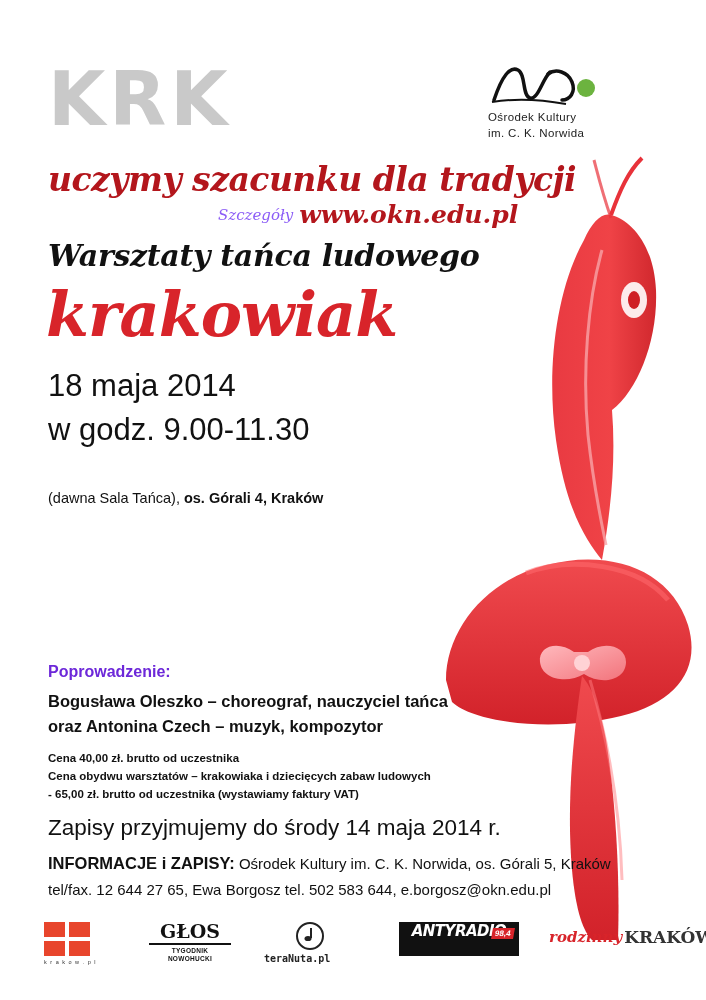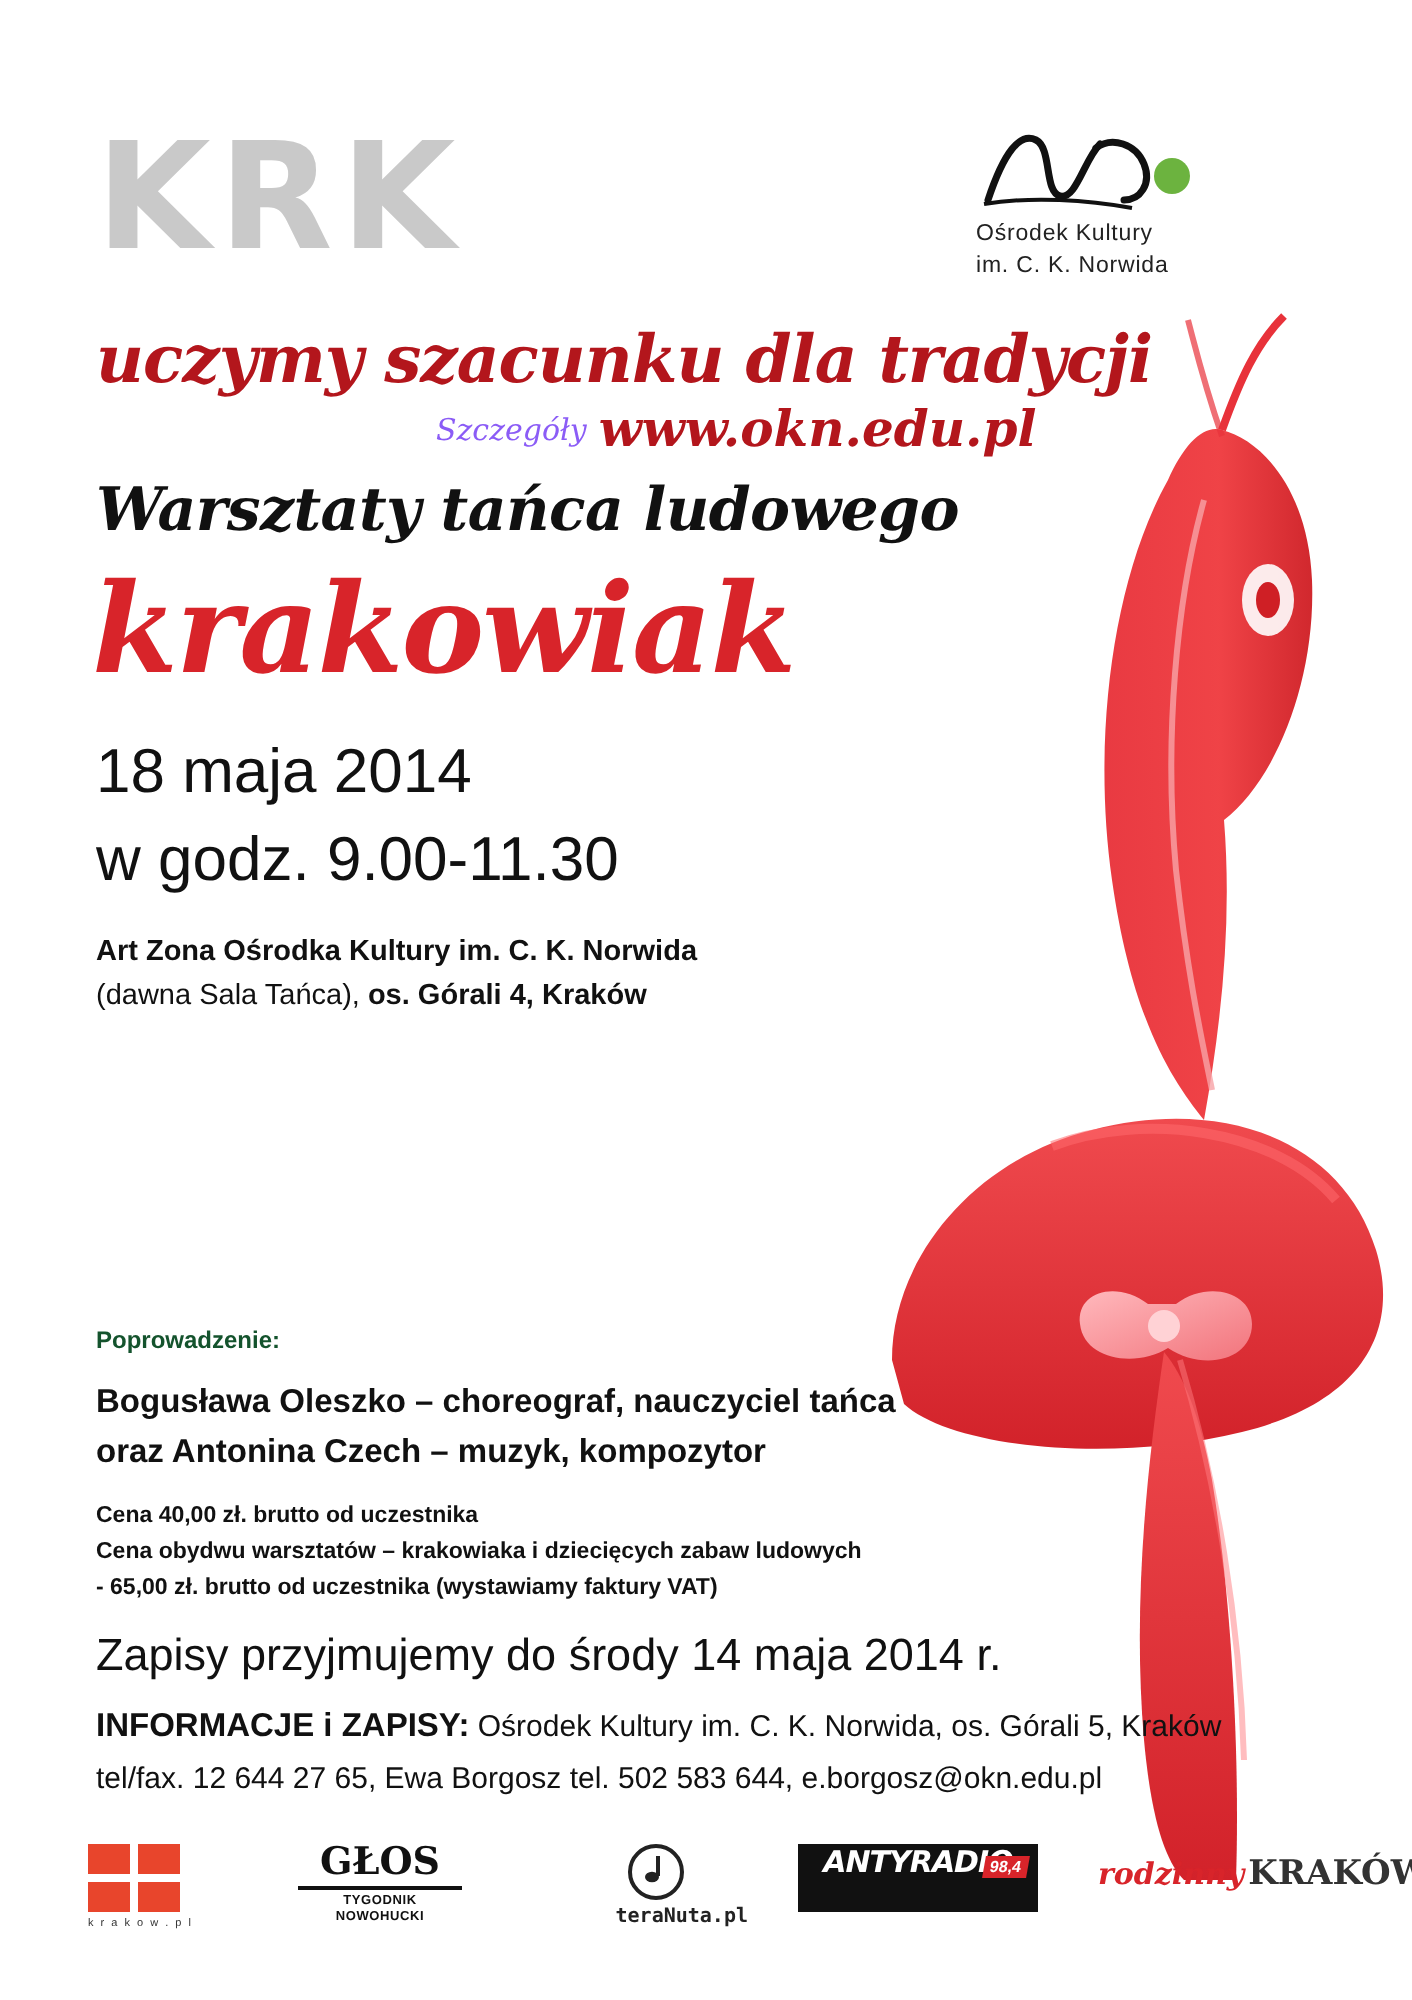--- a/index.html
+++ b/index.html
@@ -167,23 +167,23 @@
     color: #111;
     white-space: nowrap;
   }
   .venue2 b { font-weight: bold; }
 
   
   .lead-label {
     position: absolute;
     left: 48px;
     top: 663px;
-    font-size: 12px;
-    font-weight: bold;
-    color: #14532d;
+    font-size: 16px;
+    font-weight: bold;
+    color: #6d28d9;
   }
   .lead1 {
     position: absolute;
     left: 48px;
     top: 692px;
     font-size: 16.5px;
     font-weight: bold;
     color: #111;
     white-space: nowrap;
   }
@@ -277,21 +277,21 @@
     color: #111;
     line-height: 1;
   }
   .glos-rule { height: 2px; background: #111; margin: 2px 0 2px; }
   .glos-sub {
     font-size: 6.5px; font-weight: bold; color: #111; line-height: 1.25;
     letter-spacing: 0.3px;
   }
 
   .logo-terasnuta {
-    left: 238px; width: 92px; text-align: right;
+    left: 220px; width: 92px; text-align: left;
   }
   .tn-circle {
     width: 24px; height: 24px; border-radius: 50%;
     border: 2px solid #222; margin: 0 auto 3px;
     position: relative;
   }
   .tn-name {
     font-family: "DejaVu Sans Mono", monospace;
     font-size: 10px; font-weight: bold; color: #222;
   }
@@ -403,21 +403,20 @@
   <div class="details-line">
     <span class="details-label">Szczegóły</span><span class="details-url">www.okn.edu.pl</span>
   </div>
 
   <div class="title-main">Warsztaty tańca ludowego</div>
   <div class="title-big">krakowiak</div>
 
   <div class="date">18 maja 2014</div>
   <div class="time">w godz. 9.00-11.30</div>
 
-  <div class="venue1">Art Zona Ośrodka Kultury im. C. K. Norwida</div>
   <div class="venue2"><span>(dawna Sala Tańca), </span><b>os. Górali 4,  Kraków</b></div>
 
   <div class="lead-label">Poprowadzenie:</div>
   <div class="lead1">Bogusława Oleszko – choreograf, nauczyciel tańca</div>
   <div class="lead2">oraz Antonina Czech – muzyk, kompozytor</div>
 
   <div class="price p1">Cena 40,00 zł.  brutto od uczestnika</div>
   <div class="price p2">Cena obydwu warsztatów –  krakowiaka i dziecięcych zabaw ludowych</div>
   <div class="price p3">- 65,00 zł. brutto od uczestnika (wystawiamy faktury VAT)</div>
 

